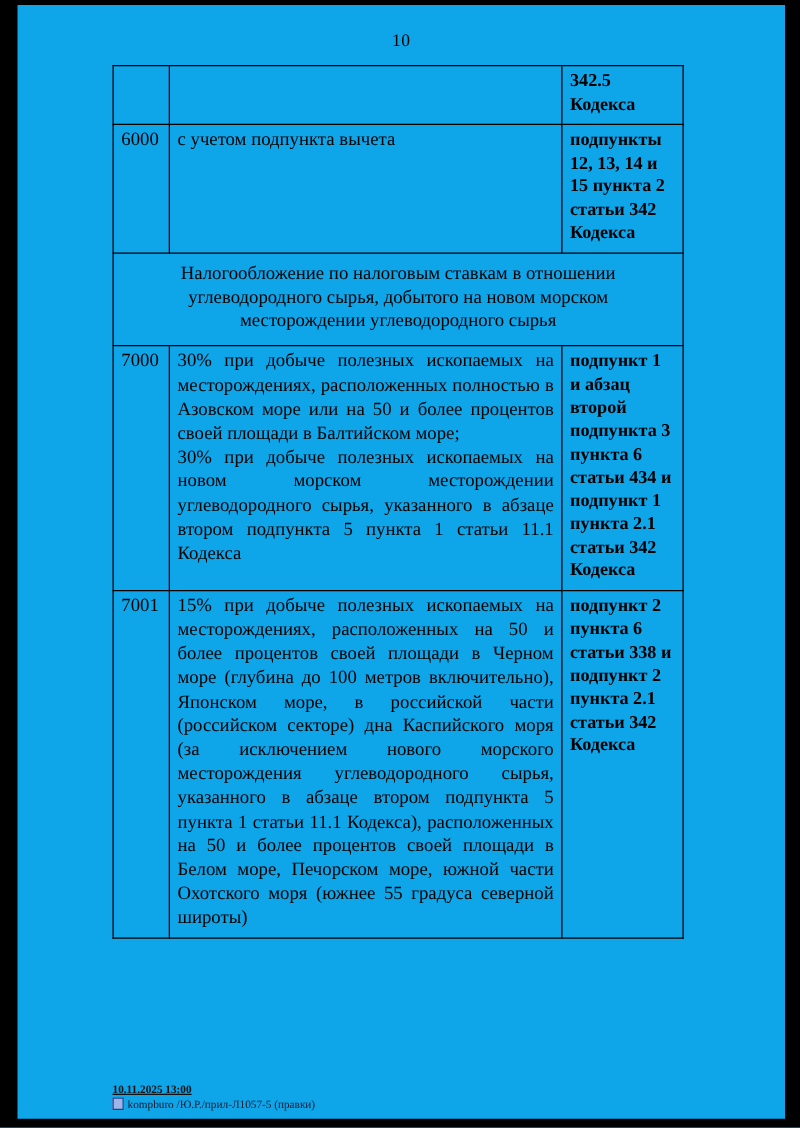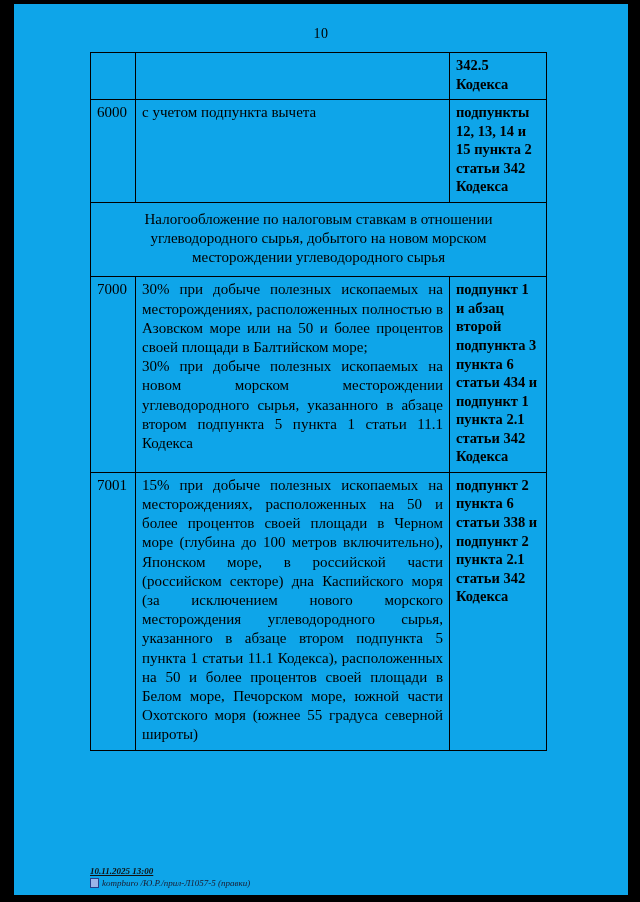--- a/index.html
+++ b/index.html
@@ -60,27 +60,25 @@
   }
   .footer{
     position:absolute;
     left:76px;
     bottom:6px;
     font-size:9px;
     line-height:1.35;
     color:#1a1a2e;
   }
   .footer .ts{
-    font-style:italic;
     font-weight:bold;
     text-decoration:underline;
     color:#111;
   }
   .footer .stamp-line{
-    font-style:italic;
     display:flex;
     align-items:center;
     gap:3px;
   }
   .stamp-icon{
     display:inline-block;
     width:7px;height:8px;
     border:1px solid #27408b;
     background:#9db5e8;
     flex:0 0 auto;

